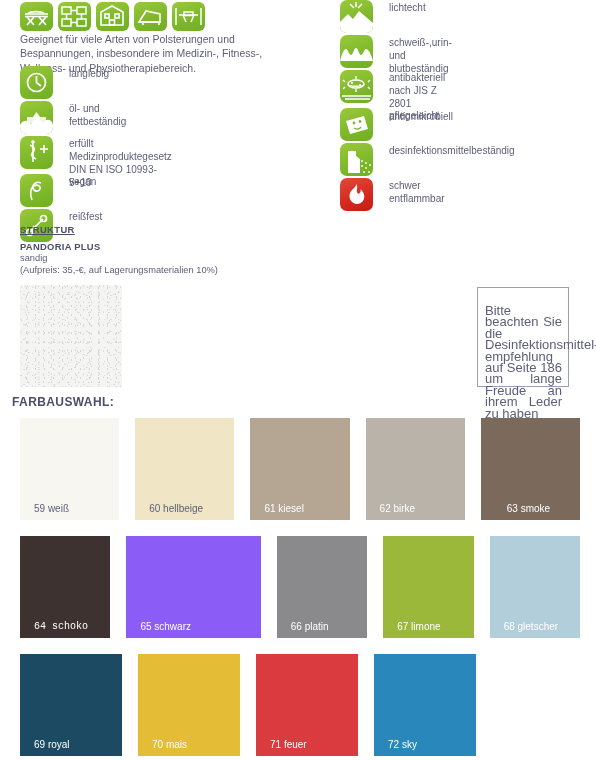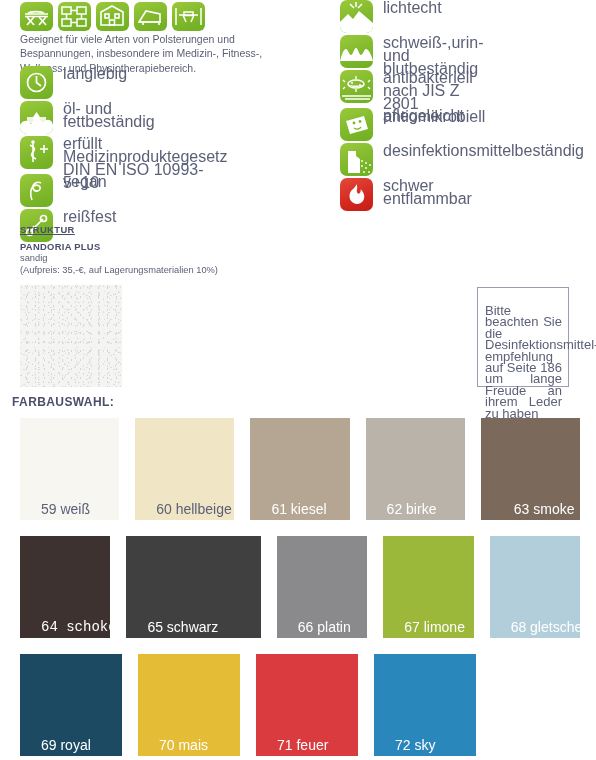--- a/index.html
+++ b/index.html
@@ -28,21 +28,21 @@
   
   .prop-col{position:absolute;}
   .prop-col.left{left:20px;top:66px;}
   .prop-col.right{left:340px;top:0px;}
   .prop{position:relative;height:33px;margin-bottom:2px;}
   .prop .badge{position:absolute;left:0;top:0;width:33px;height:33px;border-radius:7px;
     background:linear-gradient(160deg,#9ac93b 0%,#80b92c 55%,#6fae22 100%);
     overflow:hidden;}
   .prop .badge.red{background:linear-gradient(160deg,#e24a3c 0%,#d5281f 60%,#c31d16 100%);}
   .prop .badge svg{position:absolute;left:0;top:0;}
-  .prop .lbl{position:absolute;left:43px;top:1px;font-size:16px;line-height:13px;color:#5b5f77;white-space:pre-line;}
+  .prop .lbl{position:absolute;left:49px;top:1px;font-size:10px;line-height:13px;color:#5b5f77;white-space:pre-line;}
   .prop.tall{height:36px;}
 
   
   .h-underline{position:absolute;left:20px;top:224px;font-size:9.4px;font-weight:bold;
     letter-spacing:.4px;color:#4b4f6b;text-decoration:underline;}
   .struktur-name{position:absolute;left:20px;top:241px;font-size:9.4px;font-weight:bold;
     letter-spacing:.3px;color:#4b4f6b;}
   .struktur-sub{position:absolute;left:20px;top:253px;font-size:9.3px;line-height:11.5px;color:#5b5f77;}
 
   .texture{position:absolute;left:20px;top:285px;width:102px;height:102px;
@@ -63,21 +63,21 @@
     border:1px solid #9b9db4;background:#fff;}
   .note .txt{position:absolute;left:7px;top:17px;right:6px;
     font-size:13px;line-height:11.4px;color:#5b5f77;text-align:justify;}
 
   
   .h-farb{position:absolute;left:12px;top:395px;font-size:12px;font-weight:bold;
     letter-spacing:.4px;color:#4b4f6b;}
   .swatch-grid{position:absolute;left:20px;top:418px;width:560px;}
   .srow{display:flex;gap:16px;margin-bottom:16px;}
   .sw{width:102px;height:102px;position:relative;}
-  .sw .cap{position:absolute;left:21px;bottom:6px;font-size:14px;line-height:10px;white-space:nowrap;}
+  .sw .cap{position:absolute;left:14px;bottom:6px;font-size:10px;line-height:10px;white-space:nowrap;}
 </style>
 </head>
 <body>
 
 <div class="page">
 
   <div class="app-strip">
     <div class="app-ico">
       <svg width="33" height="29" viewBox="0 0 33 29">
           <g fill="none" stroke="#fff" stroke-width="1.6">
@@ -316,21 +316,21 @@
           <span class="cap" style="color: rgb(255, 255, 255);">62 birke</span>
         </div>
         <div class="sw" style="background: rgb(123, 106, 92);">
           <span class="cap" style="color: rgb(255, 255, 255); margin-left: 12px;">63 smoke</span>
         </div>
       </div>
       <div class="srow">
         <div class="sw" style="background: rgb(62, 50, 48);">
           <span class="cap" style="color: rgb(255, 255, 255); font-family: Liberation Mono, monospace;">64 schoko</span>
         </div>
-        <div class="sw" style="background: #404040; padding-left: 44px;">
+        <div class="sw" style="background: #8b5cf6; padding-left: 44px;">
           <span class="cap" style="color: rgb(255, 255, 255);">65 schwarz</span>
         </div>
         <div class="sw" style="background: rgb(138, 138, 140);">
           <span class="cap" style="color: rgb(255, 255, 255);">66 platin</span>
         </div>
         <div class="sw" style="background: rgb(156, 184, 59);">
           <span class="cap" style="color: rgb(255, 255, 255);">67 limone</span>
         </div>
         <div class="sw" style="background: rgb(178, 206, 219);">
           <span class="cap" style="color: rgb(255, 255, 255);">68 gletscher</span>

